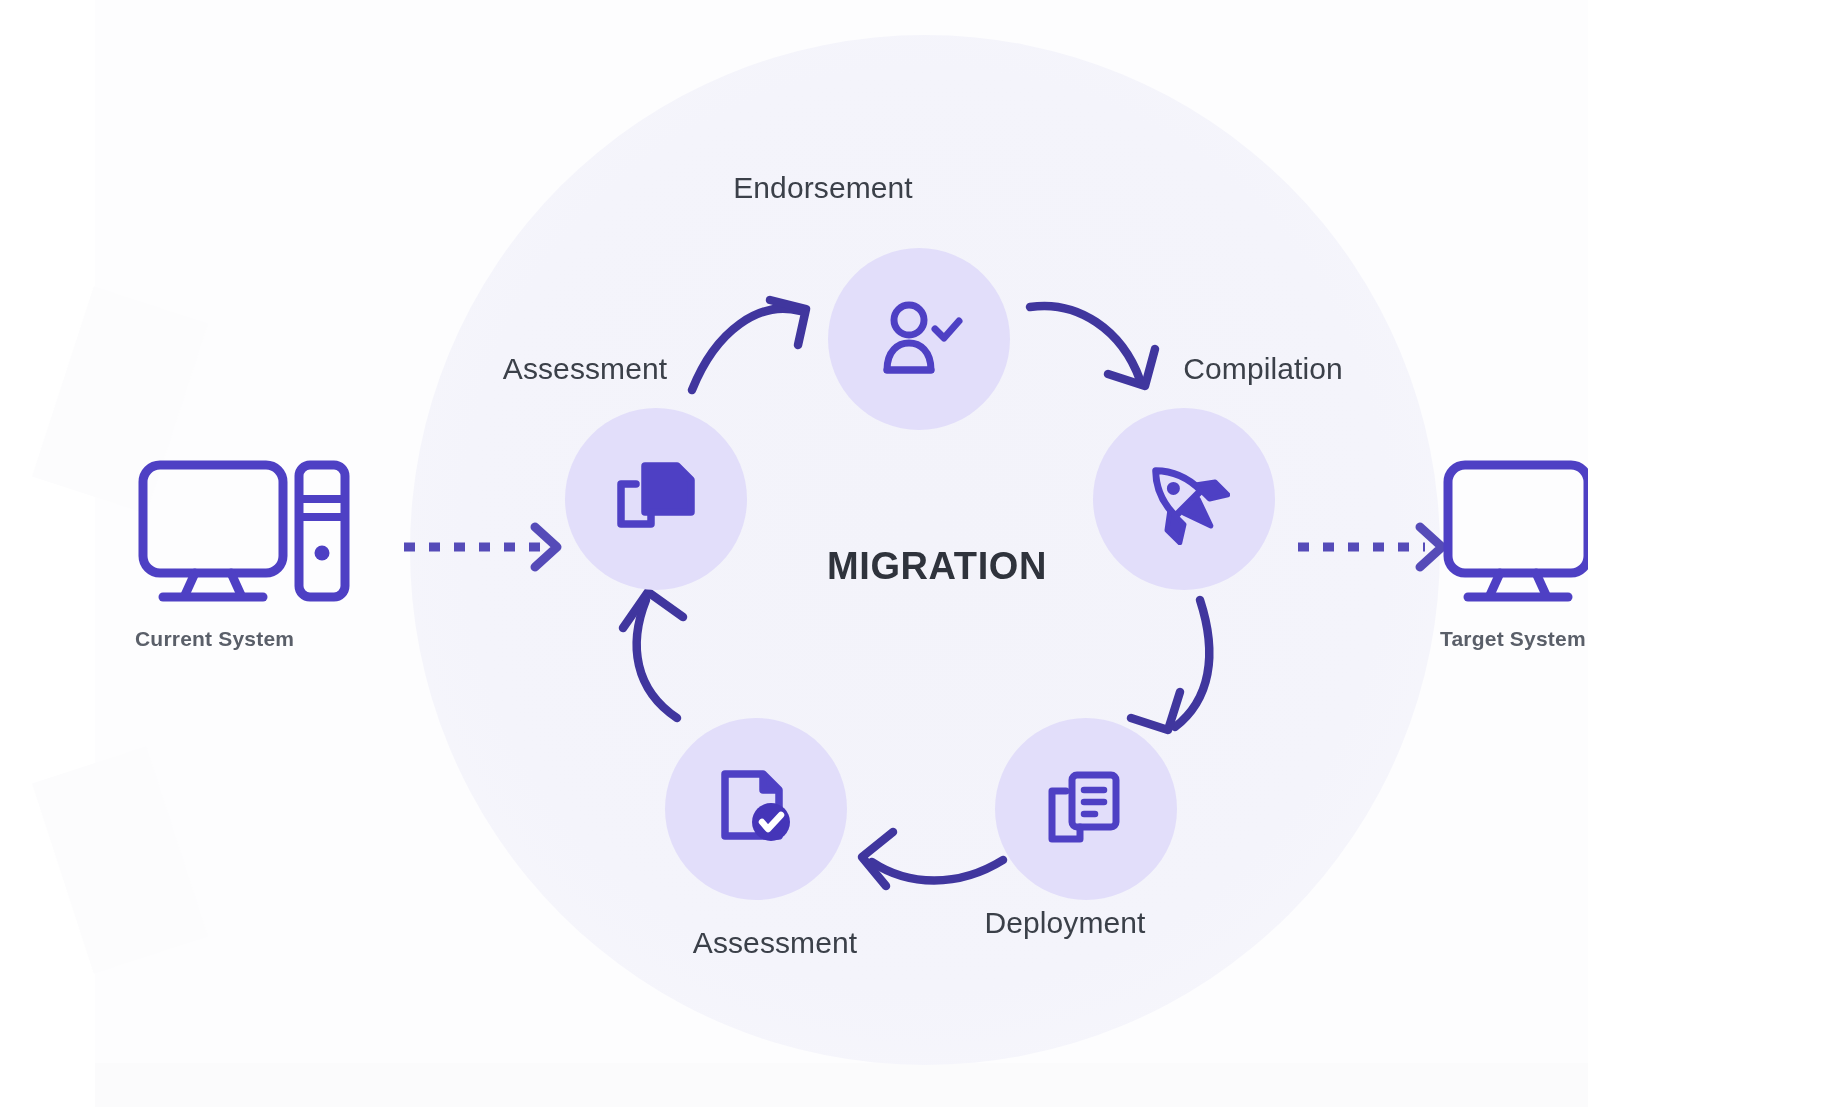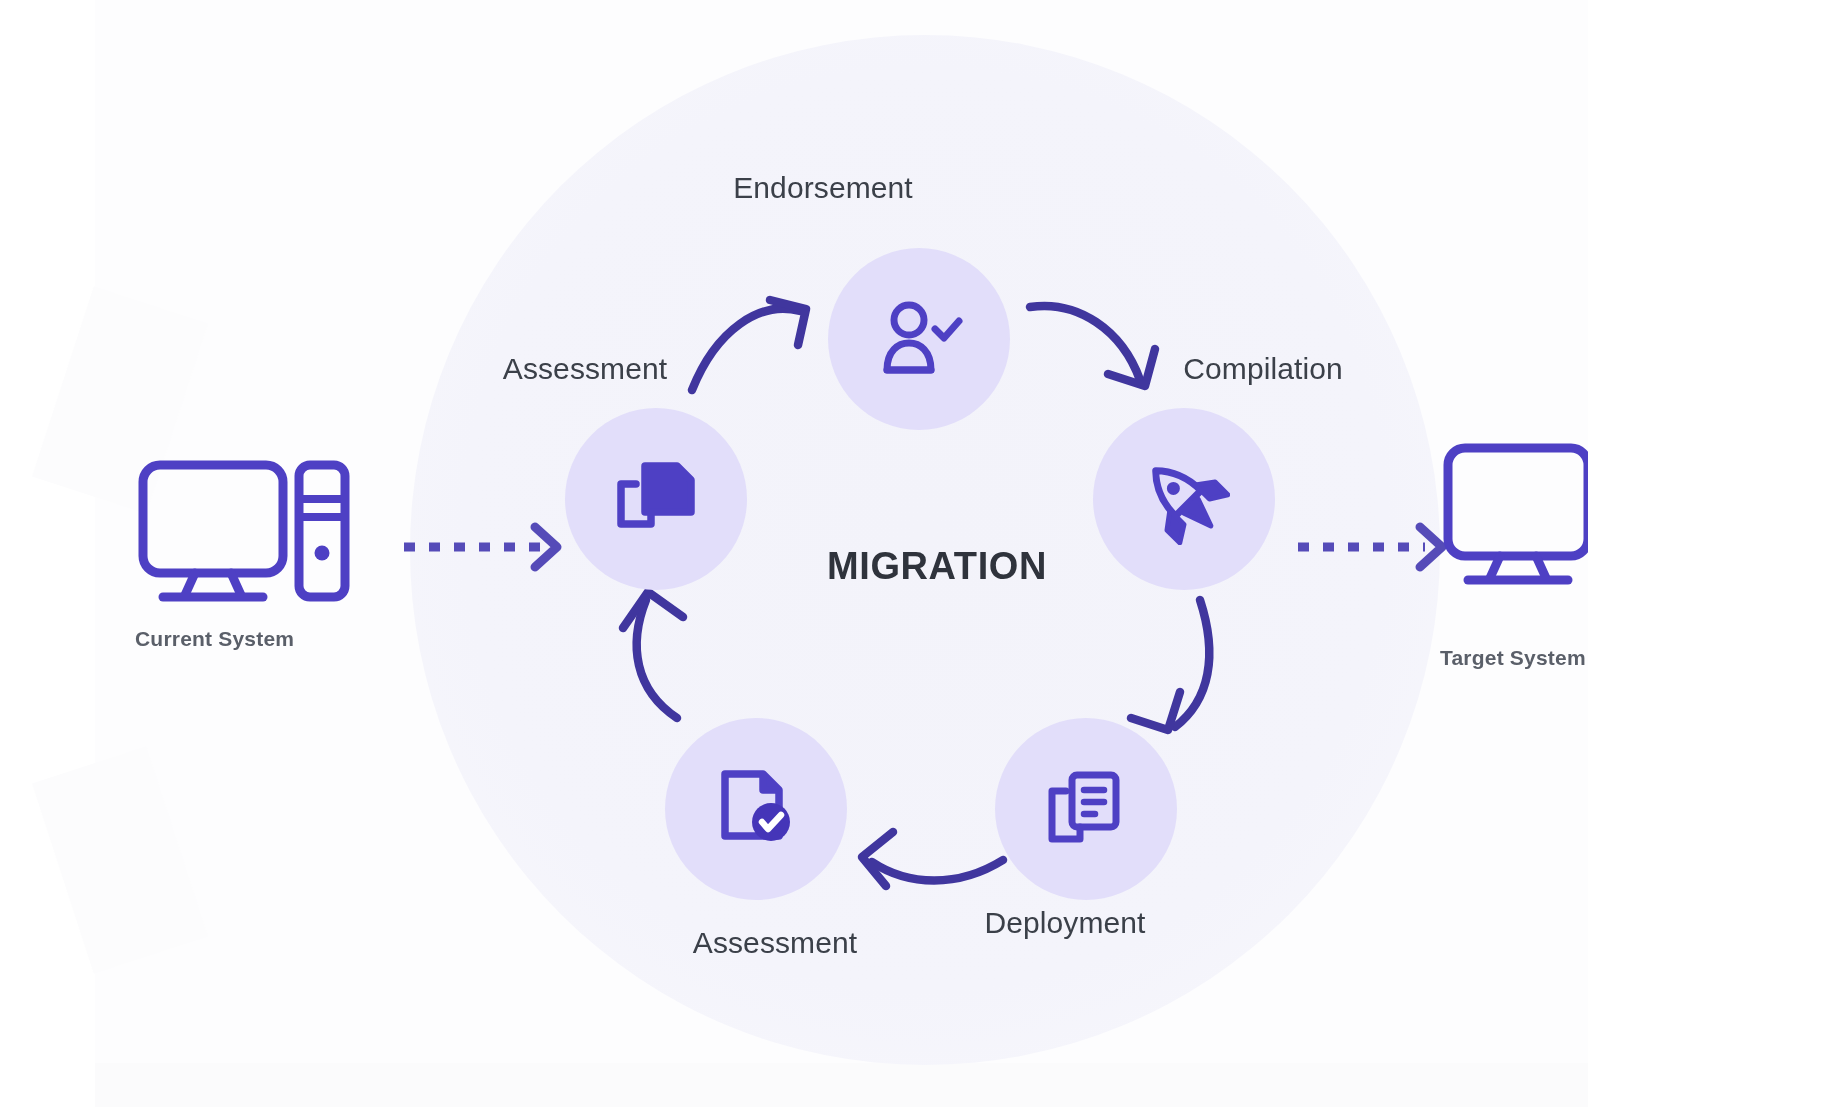--- a/index.html
+++ b/index.html
@@ -106,21 +106,21 @@
 
   
   .endpoint {
     position: absolute;
     width: 260px;
     display: flex;
     flex-direction: column;
     align-items: flex-start;
   }
   #endpoint-current { left: 135px; top: 455px; }
-  #endpoint-target  { left: 1440px; top: 438px; gap: 36px; }
+  #endpoint-target  { left: 1440px; top: 455px; }
   .endpoint-label {
     margin-top: 22px;
     color: #5a5f69;
     font-size: 21px;
     font-weight: 700;
     letter-spacing: 0.2px;
     white-space: nowrap;
   }
 
   .arrows-layer {

